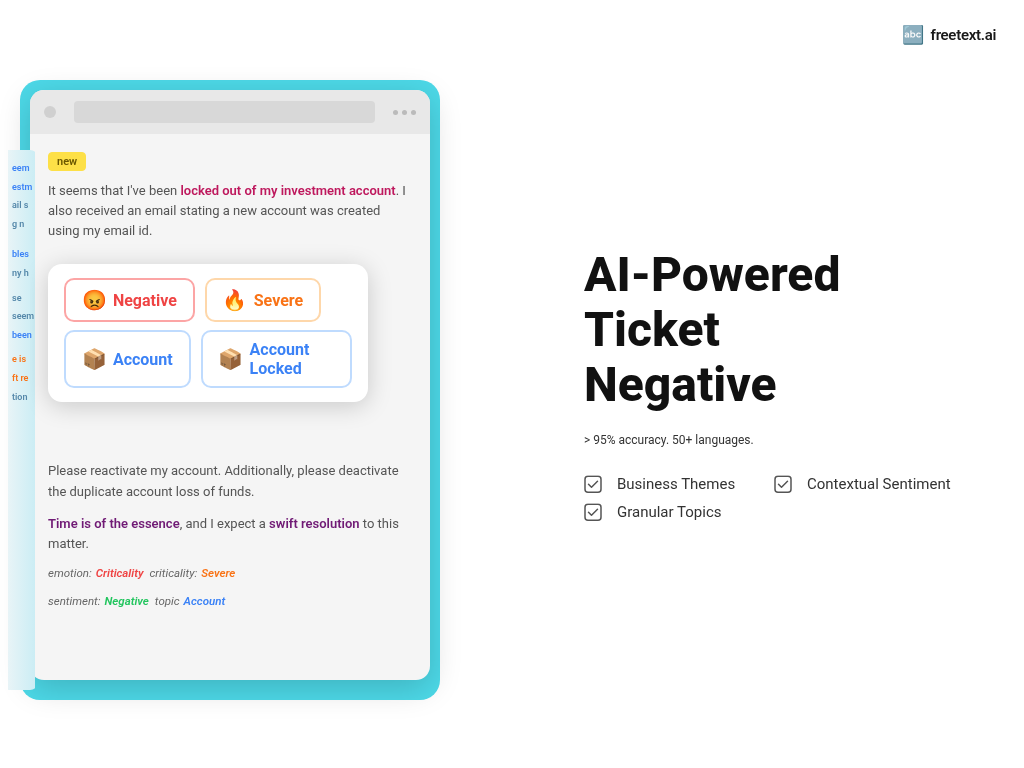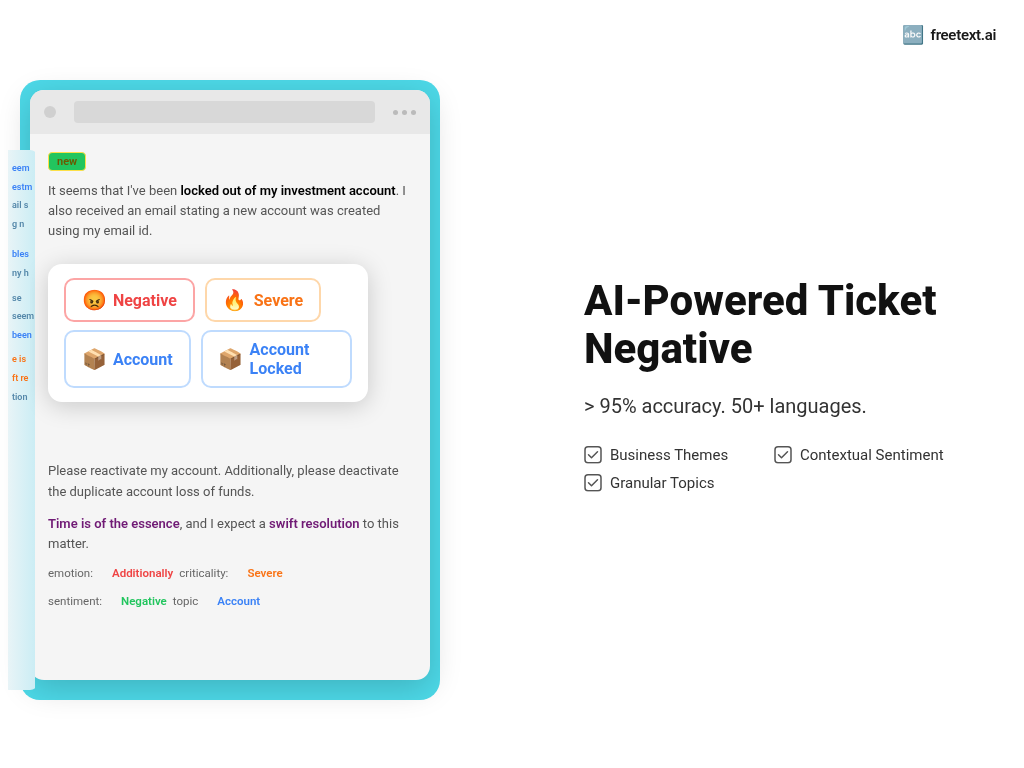--- a/index.html
+++ b/index.html
@@ -104,39 +104,39 @@
 
     .browser-content {
       padding: 16px 18px;
       position: relative;
       height: calc(100% - 44px);
       overflow: hidden;
     }
 
     .new-badge {
       display: inline-block;
-      background: #22c55e;
+      background: #fde047;
       color: #6b5800;
       font-size: 11px;
       font-weight: 600;
       padding: 2px 8px;
       border-radius: 4px;
       margin-bottom: 10px;
       border: 1px solid #fde047;
     }
 
     .ticket-text {
       font-size: 13px;
       color: #555;
       line-height: 1.55;
       margin-bottom: 14px;
     }
 
     .ticket-text .highlight-blue {
-      color: #000000;
+      color: #be185d;
       font-weight: 600;
     }
 
     
     .tag-popup {
       position: absolute;
       left: 18px;
       top: 130px;
       background: #ffffff;
       border-radius: 14px;
@@ -226,57 +226,58 @@
     }
 
     .meta-value.frustration { color: #ef4444; }
     .meta-value.severe-val { color: #f97316; }
     .meta-value.negative-val { color: #22c55e; }
     .meta-value.account-val { color: #3b82f6; }
 
     .meta-row {
       display: flex;
       align-items: flex-end;
-      gap: 19px;
+      gap: 4px;
       margin-bottom: 4px;
+      font-style: italic;
     }
 
     
     .right-section {
       position: absolute;
       right: 60px;
       top: 50%;
       transform: translateY(-50%);
       width: 380px;
     }
 
     .main-heading {
-      font-size: 42px;
+      font-size: 48px;
       font-weight: 800;
       color: #111;
       line-height: 1.15;
       margin-bottom: 20px;
     }
 
     .accuracy-text {
-      font-size: 20px;
+      font-size: 12px;
       color: #333;
       margin-bottom: 28px;
     }
 
     .features-grid {
       display: grid;
       grid-template-columns: 1fr 1fr;
       gap: 10px 0;
     }
 
     .feature-item {
       display: flex;
       align-items: center;
-      gap: 8px;
+      gap: 15px;
       font-size: 15px;
       color: #333;
     }
 
     .check-icon {
       width: 18px;
       height: 18px;
       color: #555;
       flex-shrink: 0;
     }
@@ -402,21 +403,21 @@
           <span>Please reactivate my account. Additionally, please </span><span class="highlight-blue">deactivate the duplicate account</span><span>  loss of funds.</span>
         </p>
 
         <p class="ticket-text2">
           <span class="highlight-orange">Time is of the essence</span><span>, and I expect a </span><span class="highlight-orange">swift resolution</span><span> to this matter.</span>
         </p>
 
         <div class="meta-tags">
           <div class="meta-row">
             <span class="meta-label">emotion:</span>
-            <span class="meta-value frustration">Additionally</span>
+            <span class="meta-value frustration">Criticality</span>
           </div>
           <div class="meta-row">
             <span class="meta-label">criticality:</span>
             <span class="meta-value severe-val">Severe</span>
           </div>
         </div>
         <div class="meta-tags">
           <div class="meta-row">
             <span class="meta-label">sentiment:</span>
             <span class="meta-value negative-val">Negative</span>

